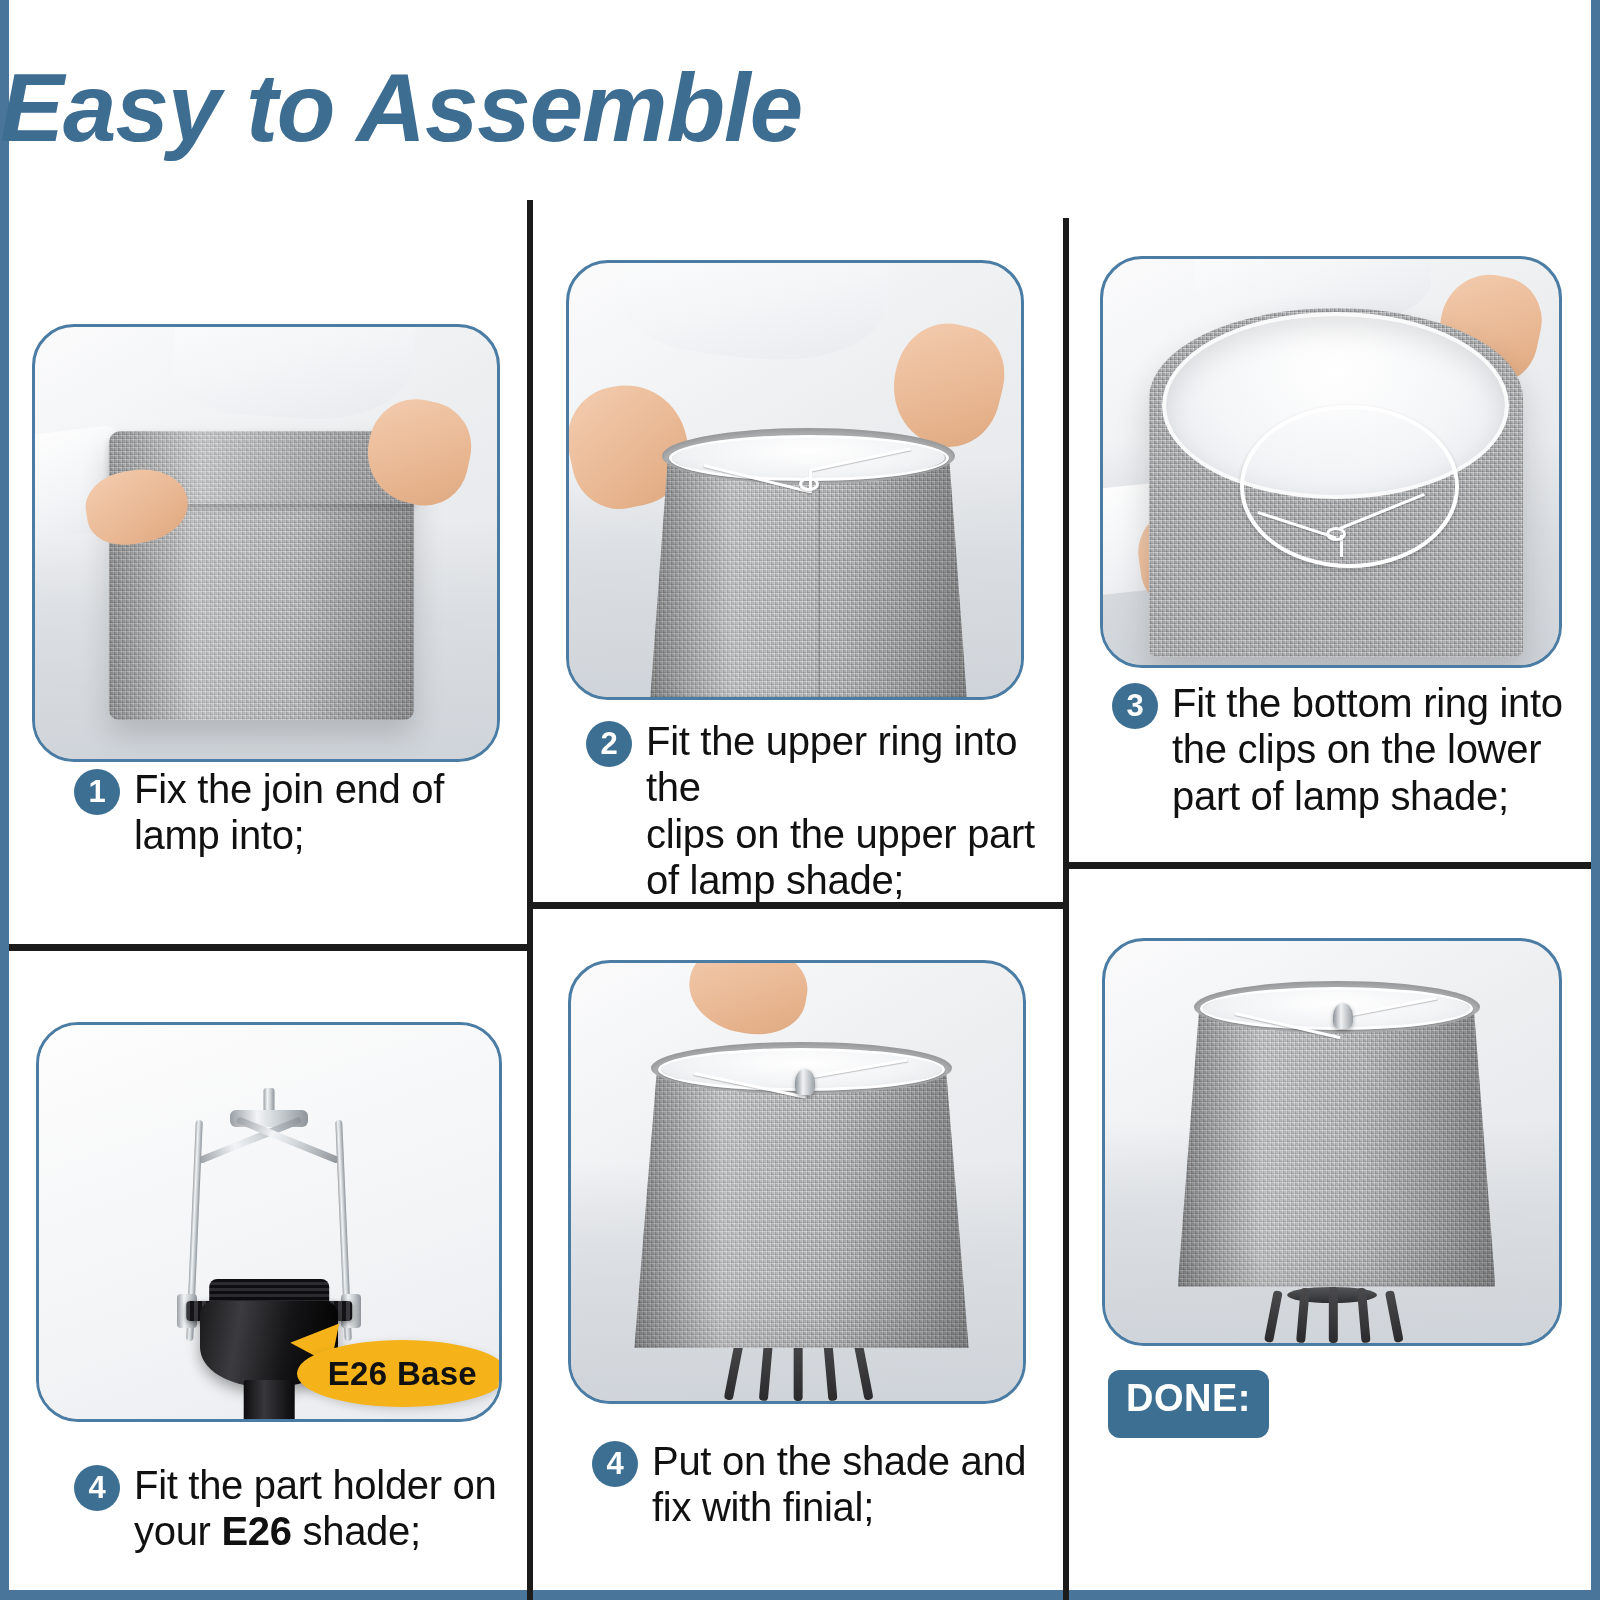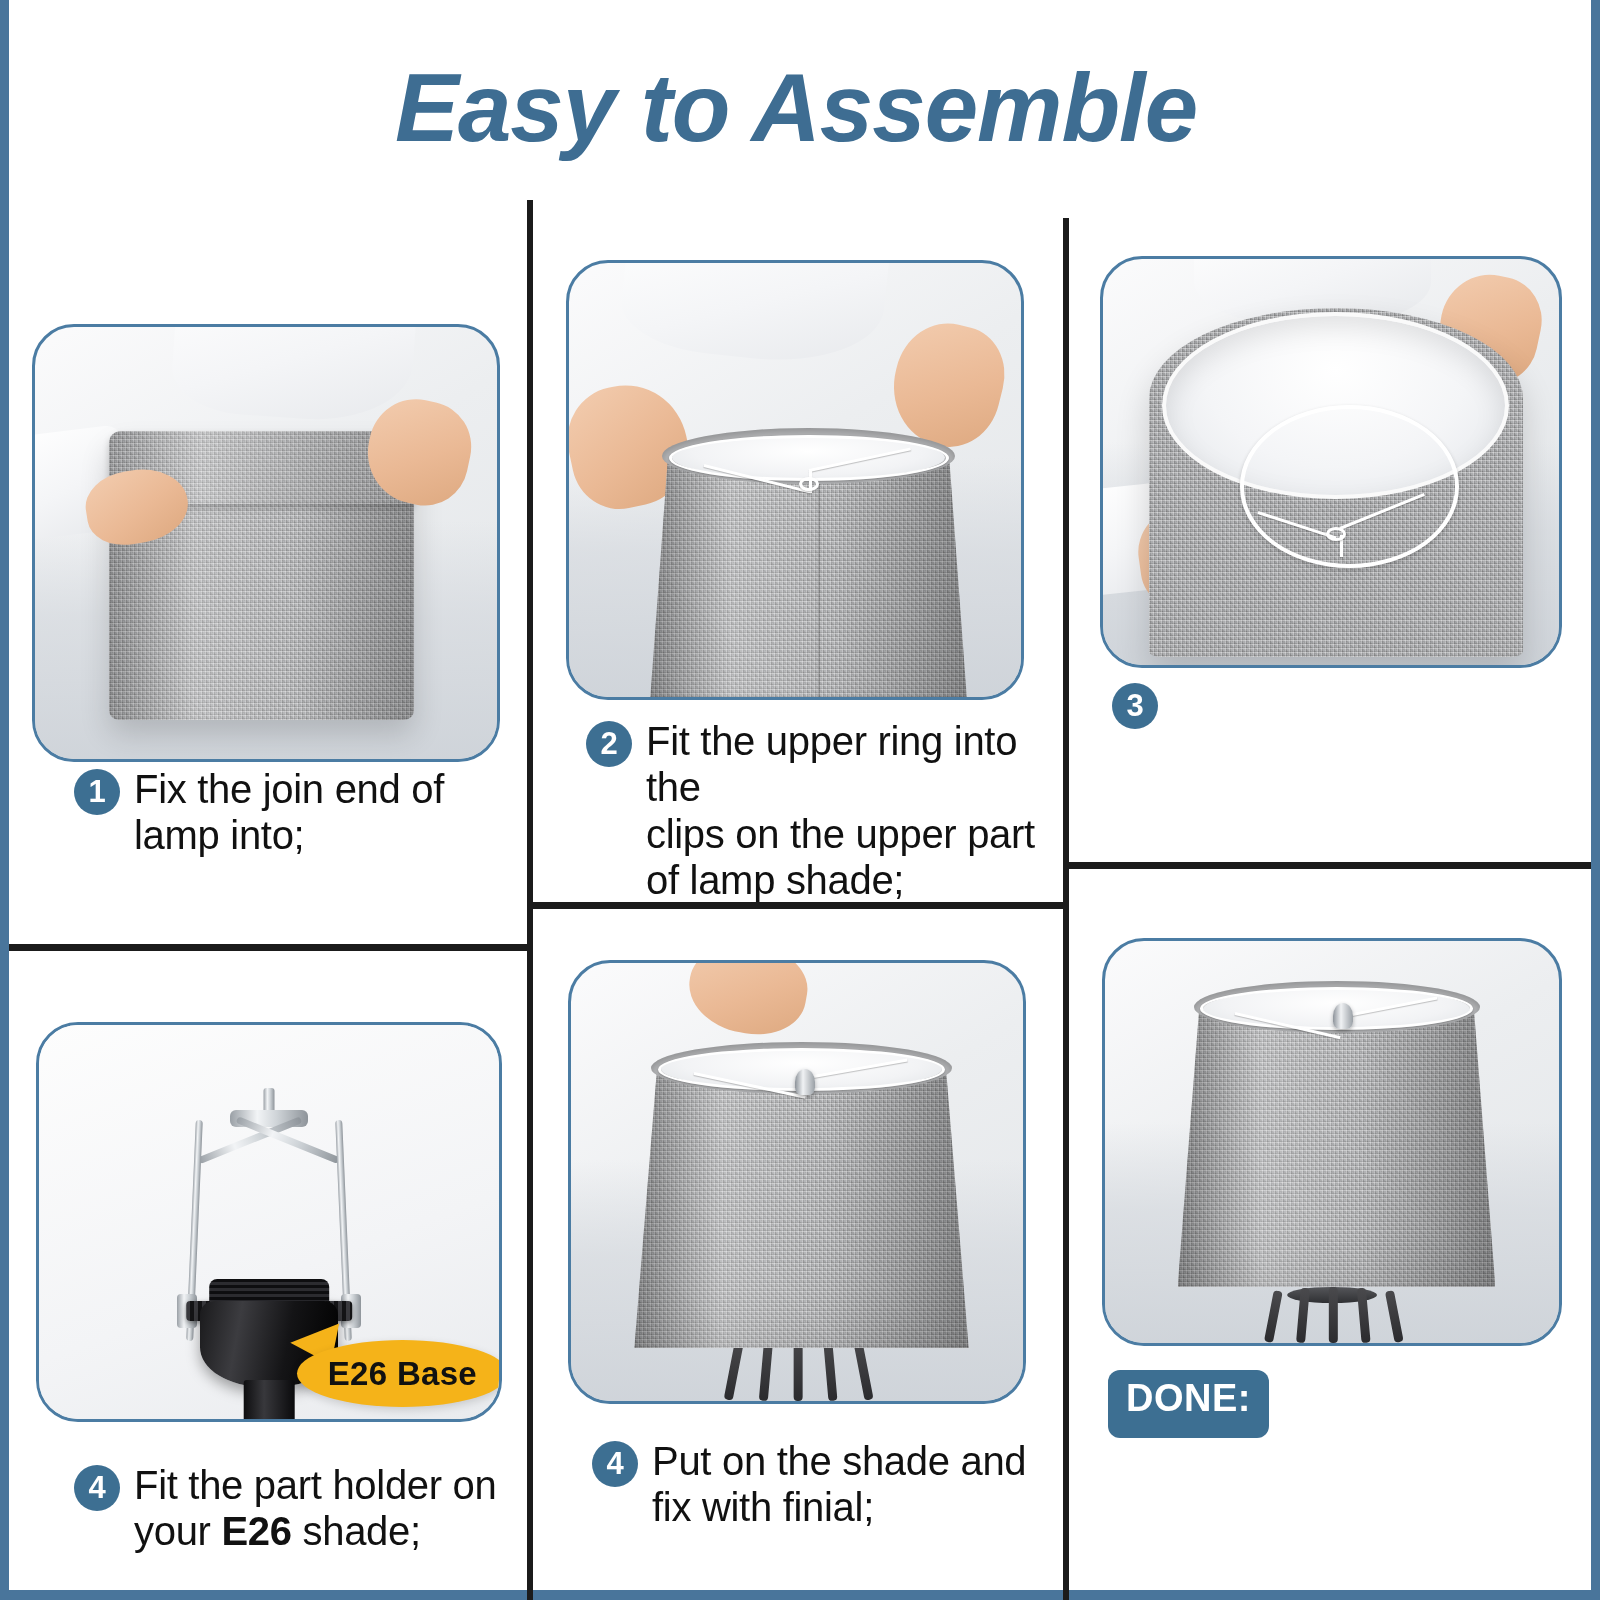--- a/index.html
+++ b/index.html
@@ -22,21 +22,21 @@
   .edge-band.right { right: 0; }
   .edge-band.bottom {
     left: 0; right: 0; top: auto; bottom: 0;
     width: auto; height: 10px; background: #49759b;
   }
 
   
   .title {
     position: absolute;
     top: 58px; left: 0; right: 8px;
-    text-align: center;
+    text-align: left;
     font-size: 96px;
     font-weight: bold;
     font-style: italic;
     color: #3e6d92;
     letter-spacing: -1px;
     line-height: 1.05;
     white-space: nowrap;
   }
 
   
@@ -374,20 +374,23 @@
       <div class="p3-mouth"></div>
       <div class="p3-lower-ring"></div>
       <div class="spider-arm" style="left:34%; top:62%; width:18%; transform:rotate(18deg);"></div>
       <div class="spider-arm" style="left:52%; top:66%; width:20%; transform:rotate(-22deg);"></div>
       <div class="spider-arm" style="left:52%; top:68%; width:3px; height:22px;"></div>
       <div class="spider-hub" style="left:49%; top:66%;"></div>
     </div>
   </div>
   <div class="caption" style="left:1112px; top:680px; width:452px;">
     <div class="badge">3</div>
+    <div class="cap-text">Fit the bottom ring into
+the clips on the lower
+part of lamp shade;</div>
   </div>
 </div>
 
 <div class="panel">
   <div class="photo" style="left:36px; top:1022px; width:466px; height:400px;">
     <div class="scene" style="background:linear-gradient(160deg,#fdfdfd 0%,#f3f4f6 60%,#e9ebee 100%);">
       <div class="chrome harp-stud"></div>
       <div class="chrome harp-saddle"></div>
       <div class="chrome harp-shoulder l"></div>
       <div class="chrome harp-shoulder r"></div>

